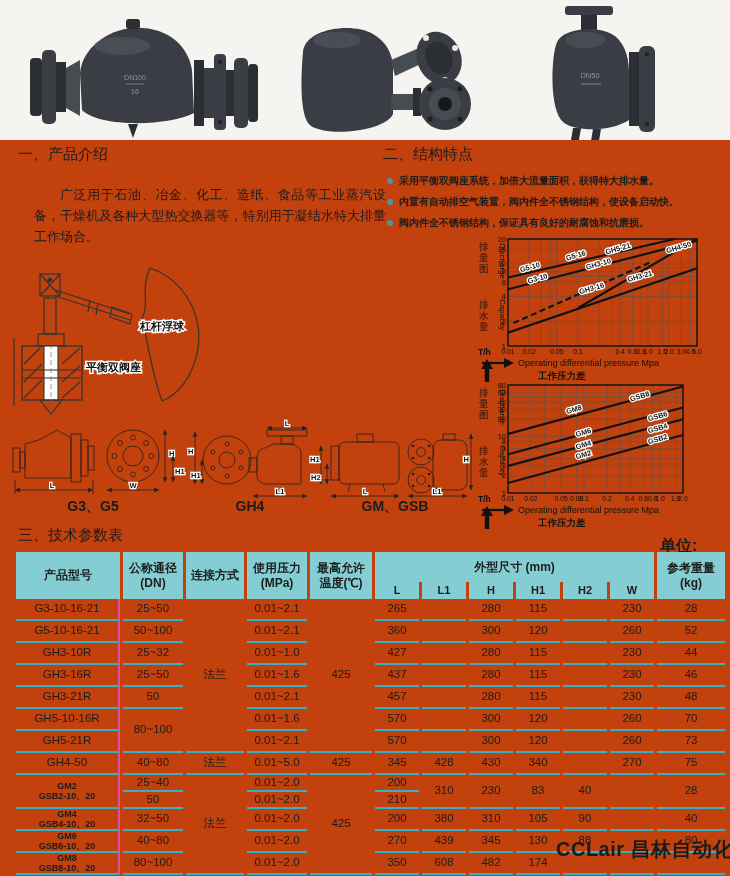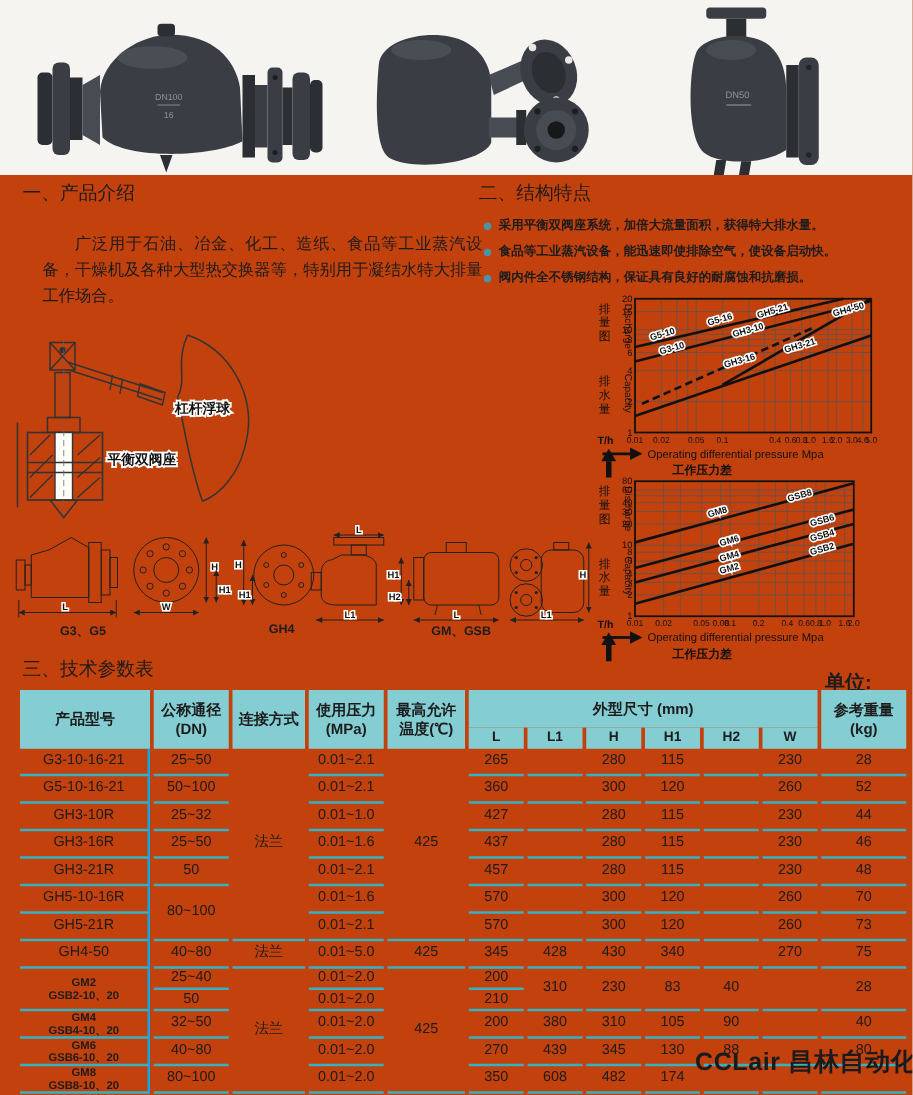--- a/index.html
+++ b/index.html
@@ -4,29 +4,29 @@
 <style>
   html,body{margin:0;padding:0;background:#e8e8e8}
   #page{position:relative;width:730px;height:876px;background:#c2410c;
         font-family:"Liberation Sans",sans-serif;color:#1c1c1c;overflow:hidden}
   .abs{position:absolute}
   .sec-title{font-size:15px;font-weight:normal;margin:0}
   .bodytext{font-size:13px;font-weight:400;line-height:21px;text-indent:2em;margin:16px;text-align:justify}
   .bullets{list-style:none;margin:0;padding:0;font-size:10px;font-weight:600;line-height:21px}
   .bullets li{position:relative;padding-left:13px}
   .bullets li::before{content:"";position:absolute;left:1px;top:8px;width:6px;height:6px;border-radius:50%;background:#4b93a8}
-  .caption{font-size:10px;font-weight:bold;}
+  .caption{font-size:14px;font-weight:bold;text-align:center}
   .unit{font-size:16px;font-weight:bold}
   .wm{font-size:20px;font-weight:600;letter-spacing:.5px;color:#1b1b1b;white-space:nowrap}
 
   table.specs{border-collapse:separate;border-spacing:3px 0;table-layout:fixed;width:715px;font-size:11.5px}
   .specs th{background:#84ced3;font-weight:bold;font-size:12px;line-height:1.2;white-space:pre-line;padding:0;vertical-align:middle}
   .specs thead tr.sub th{font-size:11px}
   .specs td{border-bottom:2px solid #35b1c3;text-align:center;vertical-align:middle;white-space:pre-line;padding:0;line-height:1.15}
-  .specs td.c1{border-right:2px solid #0ea5e9}
+  .specs td.c1{border-right:2px solid #ec4899}
   .specs td.m2{font-size:9px;line-height:10px;font-weight:600}
   tr.rA{height:22px} tr.rB{height:17px} tr.rC{height:22px}
   thead tr.main{height:30px} thead tr.sub{height:17px}
 
   svg text{font-family:"Liberation Sans",sans-serif}
   .dim{stroke:#222;stroke-width:.8;fill:none}
   .ln{stroke:#333;stroke-width:1.2;fill:none}
   .dimt{font-size:7.5px;font-weight:bold;fill:#111;paint-order:stroke;stroke:#fdfdfa;stroke-width:2.5px}
   .sklabel{font-size:11px;fill:#111;font-weight:600;paint-order:stroke;stroke:#fff;stroke-width:3px}
   .emboss{fill:#8d939b;font-size:7px;text-anchor:middle}
@@ -93,21 +93,21 @@
       <line x1="46" y1="82" x2="66" y2="82" stroke="#969ca4" stroke-width="0.8"></line>
     </g>
   </svg>
 
   <h3 class="sec-title abs" style="left:18px;top:145px">一、产品介绍</h3>
   <p class="bodytext abs" style="left:18px;top:168px;width:352px">广泛用于石油、冶金、化工、造纸、食品等工业蒸汽设备，干燥机及各种大型热交换器等，特别用于凝结水特大排量工作场合。</p>
 
   <h3 class="sec-title abs" style="left:383px;top:145px">二、结构特点</h3>
   <ul class="bullets abs" style="left:386px;top:170px;width:344px">
     <li>采用平衡双阀座系统，加倍大流量面积，获得特大排水量。</li>
-    <li>食品等工业蒸汽设备，能迅速即使排除空气，使设备启动快。</li>
+    <li>内置有自动排空气装置，阀内件全不锈钢结构，使设备启动快。</li>
     <li>阀内件全不锈钢结构，保证具有良好的耐腐蚀和抗磨损。</li>
   </ul>
 
   <svg class="abs" style="left:0;top:238px" width="245" height="185" viewBox="0 0 245 185">
     <path class="ln" d="M150,30 C185,42 203,78 198,110 C193,142 175,158 162,163"></path>
     <path class="ln" d="M150,30 C140,52 150,66 142,80"></path>
     <path class="ln" d="M142,80 C148,106 152,136 162,163"></path>
     <line class="ln" x1="55" y1="52" x2="130" y2="76"></line>
     <line class="ln" x1="55" y1="58" x2="130" y2="82"></line>
     <polygon points="112,69 132,76 130,86 110,79" fill="none" stroke="#333" stroke-width="1.1"></polygon>

